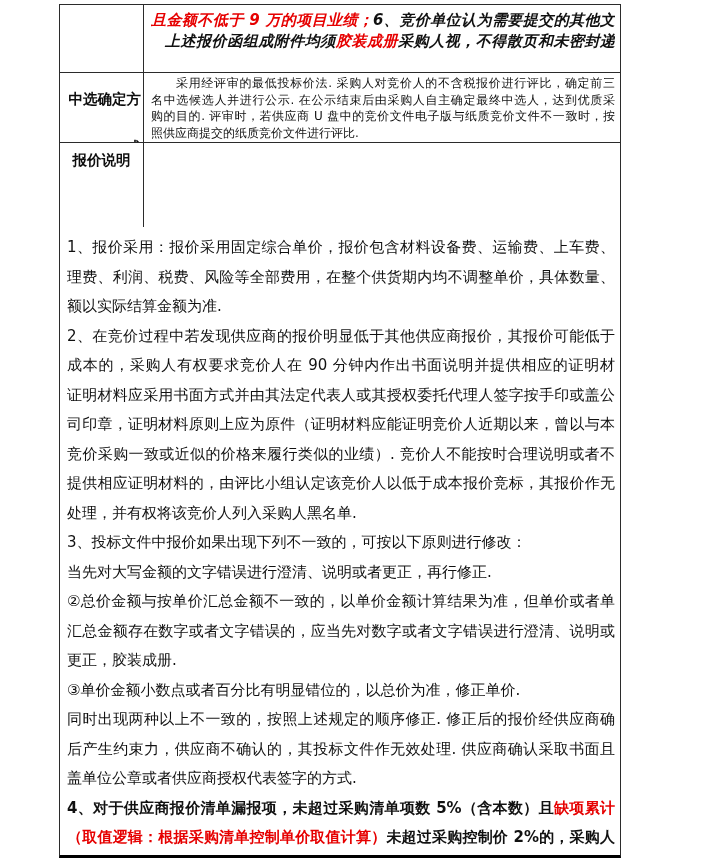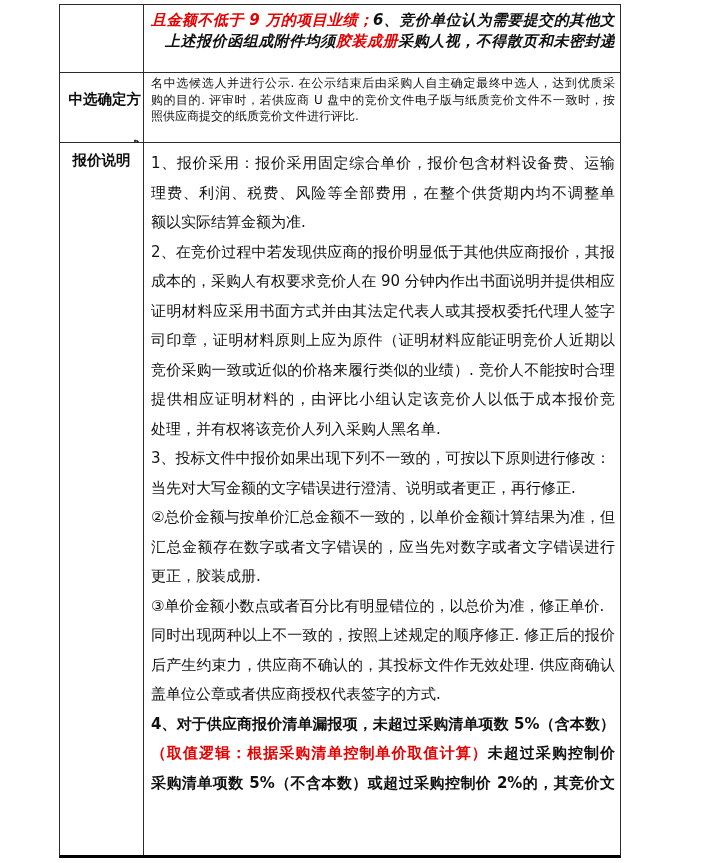--- a/index.html
+++ b/index.html
@@ -36,21 +36,21 @@
   .seg.red{color:#e60000;}
   
   .body-r0{padding-top:5px;}
   .body-r0 .ln{height:21px;line-height:21px;font-size:15px;font-weight:bold;font-style:italic;}
   .body-r1{padding-top:2px;}
   .body-r1 .ln{height:16.5px;line-height:16.5px;font-size:12px;}
   .body-r2{padding-top:6px;}
   .body-r2 .ln{height:29.5px;line-height:29.5px;font-size:15px;}
   .r0{height:67px;}
   .r1{height:69px;}
-  .r2{height:712px;}
+  .r2{height:712px;flex-direction:column;}
 </style>
 </head>
 <body>
 
 <div class="page">
   <div class="doc-table">
 
     <div class="trow r0">
       <div class="hcell h0">
         <span></span>
@@ -59,20 +59,21 @@
           <div class="ln last"><span class="seg red">且金额不低于 9 万的项目业绩；</span><span class="seg">6、竞价单位认为需要提交的其他文件.</span></div>
           <div class="ln last ind1"><span class="seg">上述报价函组成附件均须</span><span class="seg red">胶装成册</span><span class="seg">采购人视，不得散页和未密封递交.</span></div>
         </div>
     </div>
 
     <div class="trow r1">
       <div class="hcell h1">
         <span>中选确定方式</span>
       </div>
       <div class="ccell body-r1">
+          <div class="ln ind2"><span class="seg">采用经评审的最低投标价法. 采购人对竞价人的不含税报价进行评比，确定前三</span></div>
           <div class="ln"><span class="seg">名中选候选人并进行公示. 在公示结束后由采购人自主确定最终中选人，达到优质采</span></div>
           <div class="ln"><span class="seg">购的目的. 评审时，若供应商 U 盘中的竞价文件电子版与纸质竞价文件不一致时，按</span></div>
           <div class="ln last"><span class="seg">照供应商提交的纸质竞价文件进行评比.</span></div>
         </div>
     </div>
 
     <div class="trow r2">
       <div class="hcell h2">
         <span>报价说明</span>
       </div>

